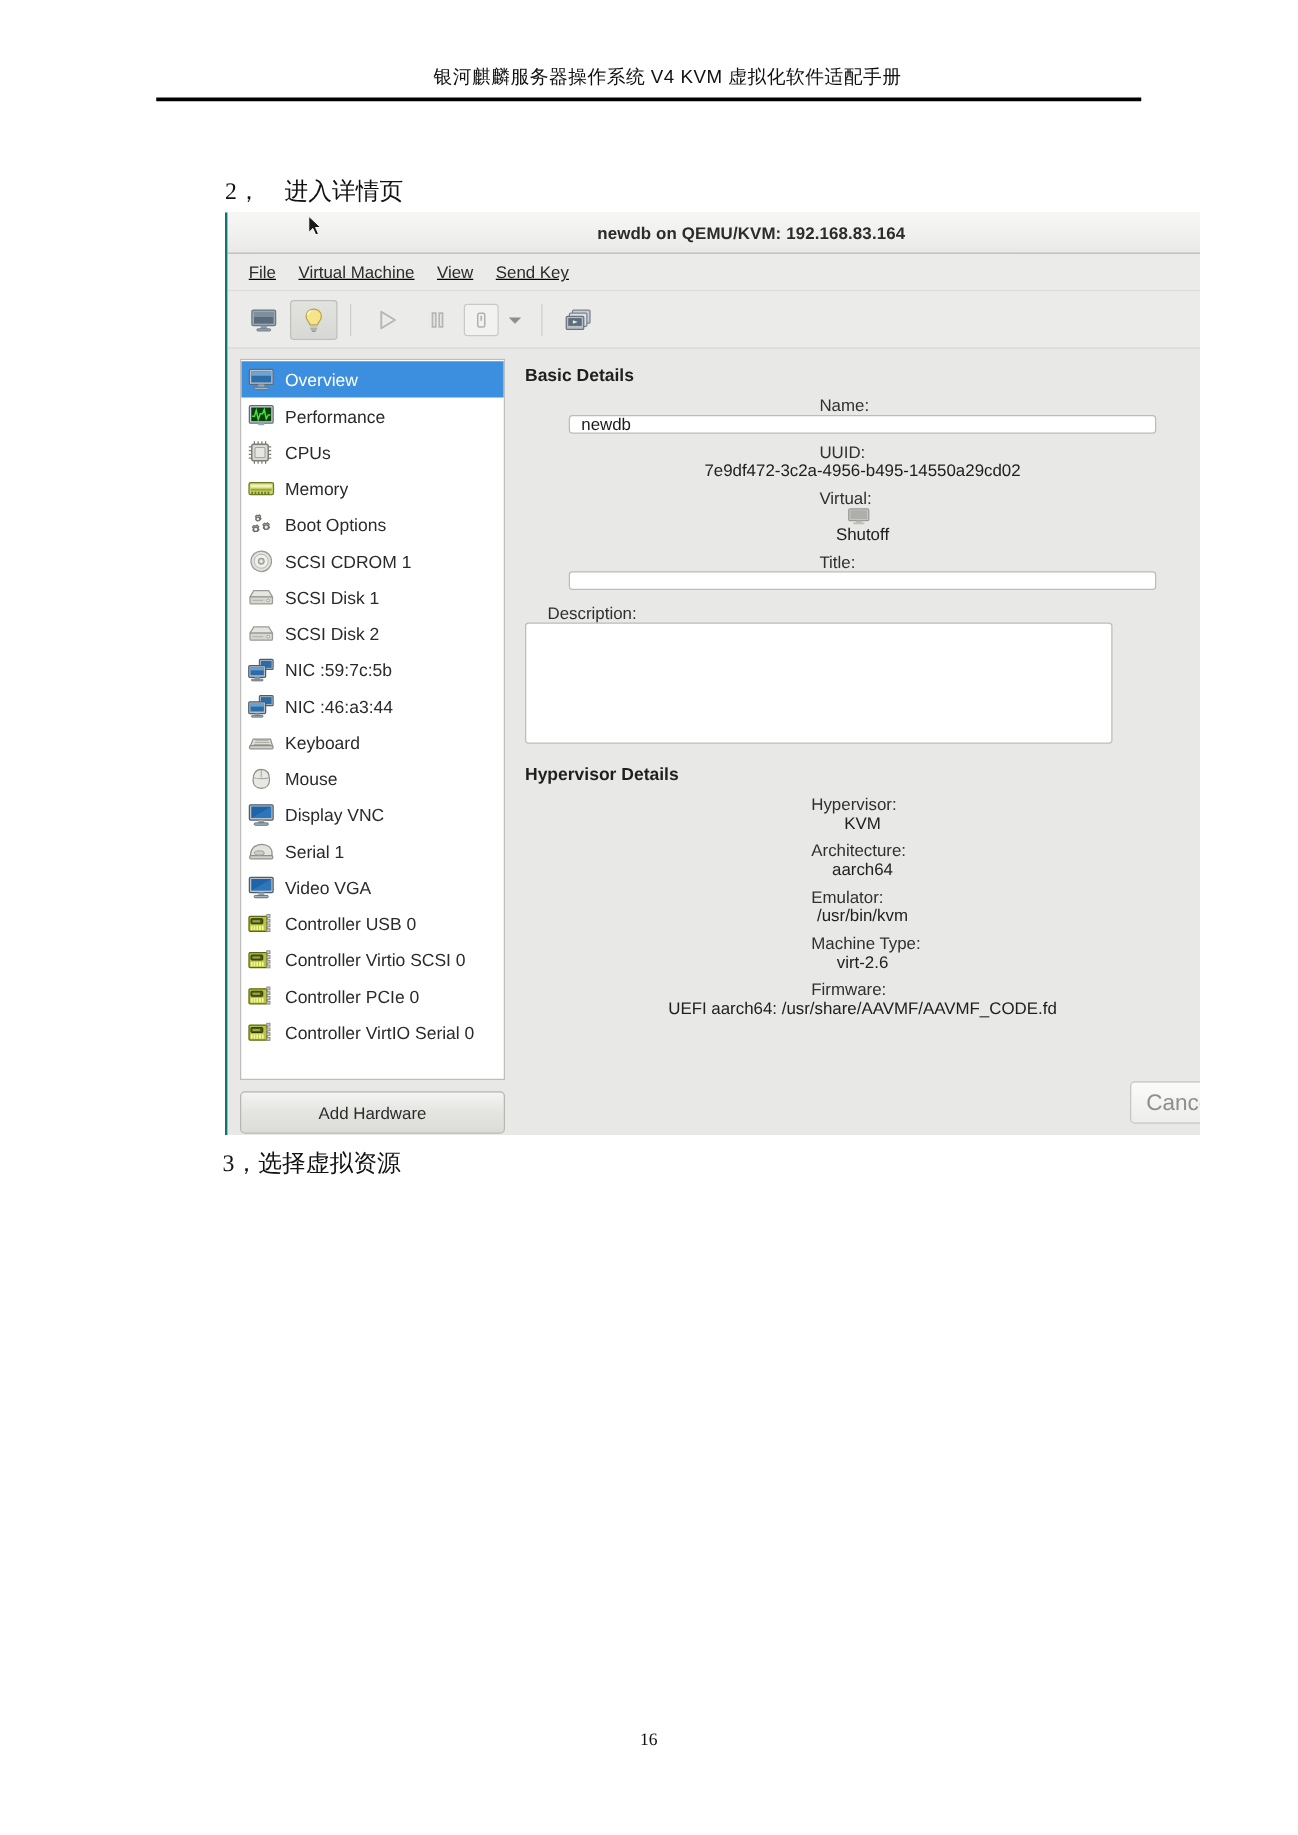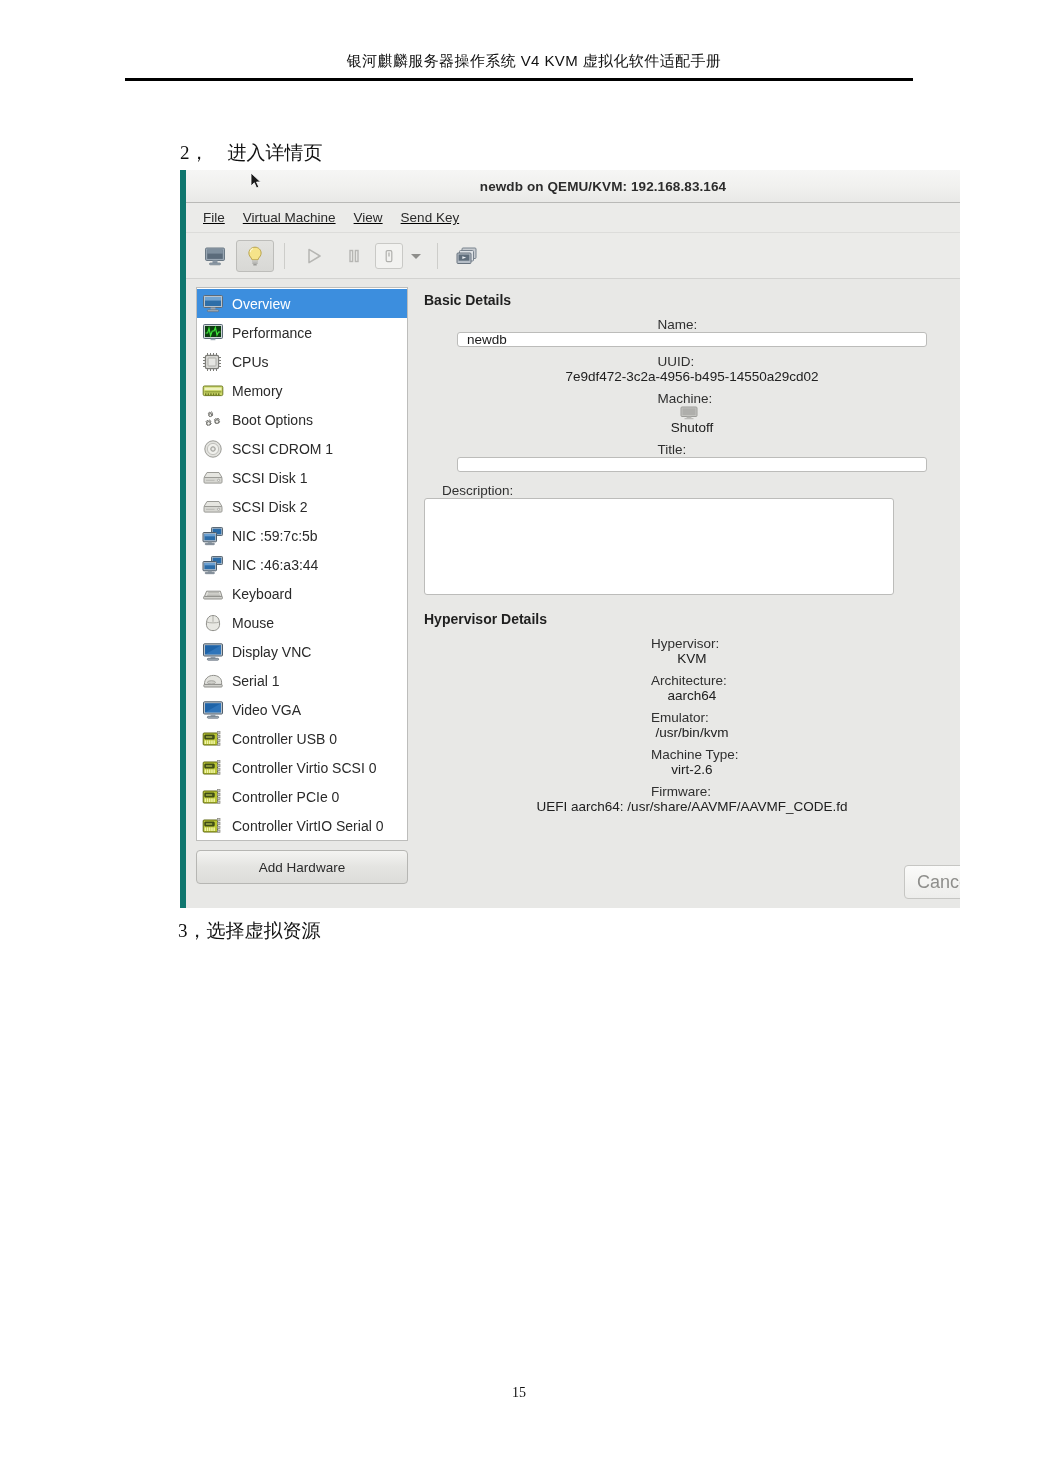--- a/index.html
+++ b/index.html
@@ -38,21 +38,21 @@
   }
   #step-2 { left:180px; top:140px; }
   #step-3 { left:178px; top:918px; }
 
   
   .vm-window {
     position:absolute; left:180px; top:170px;
     width:780px; height:738px;
     background:#e8e8e6;
     overflow:hidden;
-    border-left:6px solid #0f766e;
+    border-left:2px solid #0f766e;
   }
   .titlebar {
     height:33px;
     background:linear-gradient(to bottom,#f6f6f5 0%,#f0f0ee 55%,#e9e9e7 100%);
     border-bottom:1px solid #b9b9b7;
     display:flex; align-items:center; justify-content:center;
     position:relative;
   }
   .titlebar-text {
     font-family:"Liberation Sans", sans-serif;
@@ -112,21 +112,21 @@
   }
 
   .vm-body {
     display:flex;
     height:calc(100% - 33px - 30px - 46px);
   }
 
   
   .sidebar-col {
     width:230px;
-    padding:8px 8px 24px 10px;
+    padding:8px 8px 1px 10px;
     display:flex; flex-direction:column;
     background:#e8e8e6;
   }
   .hw-list {
     flex:1;
     background:#ffffff;
     border:1px solid #bdbdbb;
     overflow:hidden;
     padding-top:1px;
   }
@@ -577,21 +577,21 @@
         <div class="flabel">Name:</div>
         <div class="finput">newdb</div>
       </div>
 
       <div class="frow">
         <div class="flabel">UUID:</div>
         <div class="fvalue">7e9df472-3c2a-4956-b495-14550a29cd02</div>
       </div>
 
       <div class="frow">
-        <div class="flabel">Machine:</div>
+        <div class="flabel">Virtual:</div>
         <svg class="status-ico" viewBox="0 0 18 14">
           <rect x="1" y="1" width="16" height="9.5" rx="1" fill="#c7c7c4" stroke="#9b9b98" stroke-width="1"></rect>
           <rect x="2.4" y="2.3" width="13.2" height="6.9" fill="#aeaeab"></rect>
           <rect x="6.6" y="10.6" width="4.8" height="1.6" fill="#b6b6b3"></rect>
           <rect x="4.4" y="12" width="9.2" height="1.3" rx="0.6" fill="#bdbdba"></rect>
         </svg>
         <div class="fvalue">Shutoff</div>
       </div>
 
       <div class="frow">
@@ -633,13 +633,13 @@
         </div>
       </div>
 
       <div class="cancel-btn">Cance</div>
     </div>
   </div>
 </div>
 
 <div class="step-text" id="step-3">3，选择虚拟资源</div>
 
-<div class="doc-footer">15</div>
+<div class="doc-footer">16</div>
 
 </body></html>

